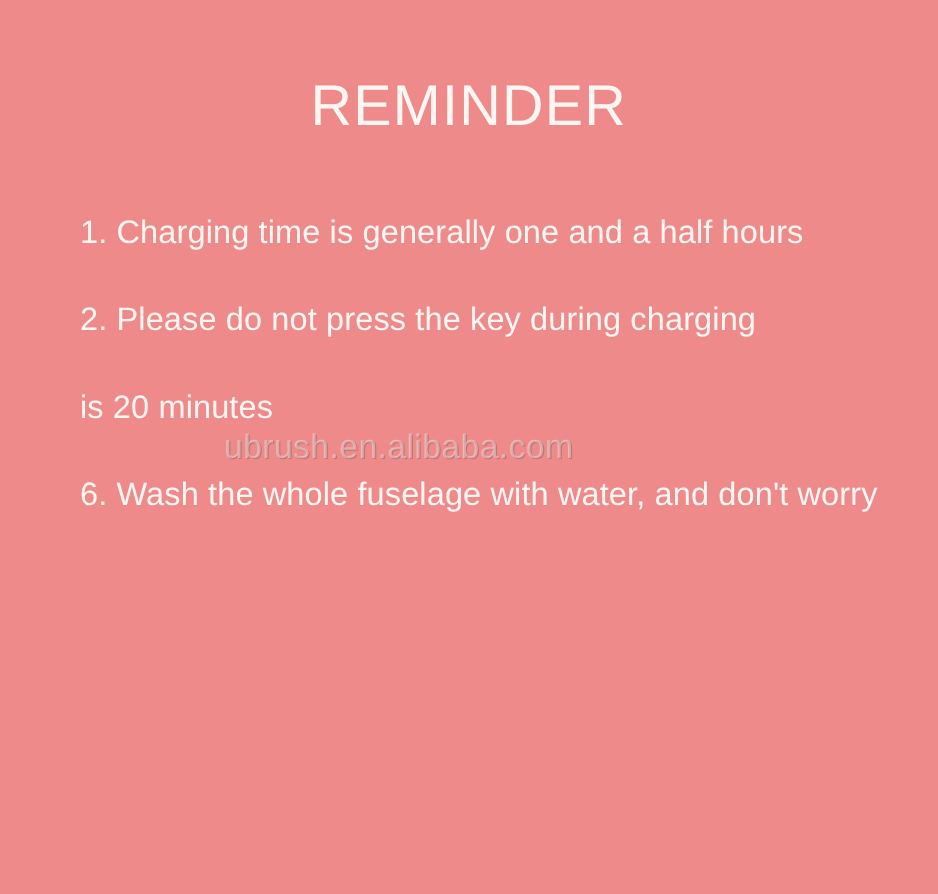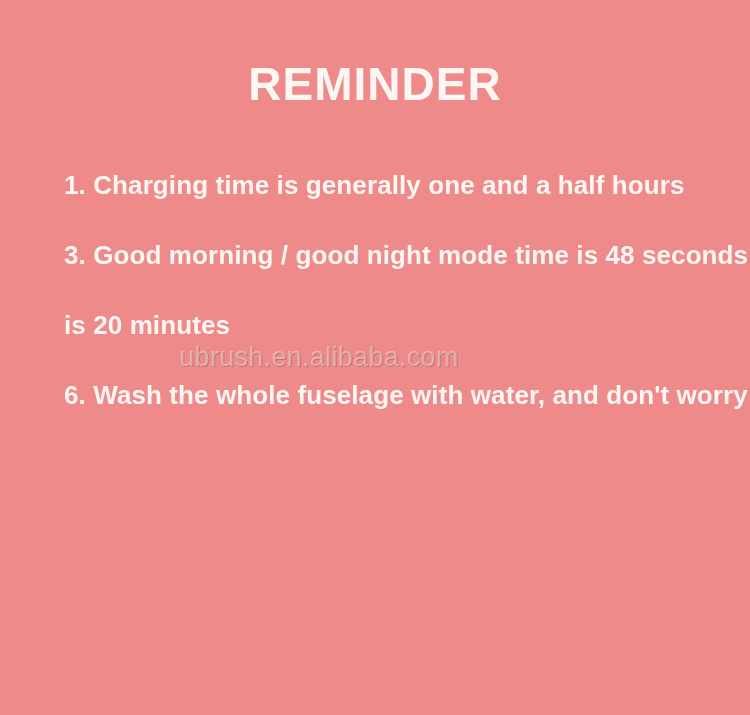--- a/index.html
+++ b/index.html
@@ -23,41 +23,41 @@
   }
 
   
   #title {
     position: absolute;
     left: 0;
     top: 56px;
     width: 750px;
     text-align: center;
     font-size: 46px;
-    font-weight: bold;
+    font-weight: normal;
     letter-spacing: 1px;
     color: #fdf6f3;
     line-height: 56px;
     white-space: nowrap;
     -webkit-font-smoothing: antialiased;
   }
 
   
   #list {
     position: absolute;
     left: 64px;
     top: 150px;
     width: 640px;
   }
 
   .reminder-line {
     height: 70px;
     line-height: 70px;
     font-size: 26px;
-    font-weight: bold;
+    font-weight: normal;
     color: #fdf6f3;
     white-space: nowrap;
     letter-spacing: 0.1px;
   }
 
   
   #watermark {
     position: absolute;
     left: 0;
     top: 341px;
@@ -76,20 +76,20 @@
 </style>
 </head>
 <body>
 
 <div id="poster">
 
   <div id="title">REMINDER</div>
 
   <div id="list">
     <div class="reminder-line">1. Charging time is generally one and a half hours</div>
-    <div class="reminder-line">3. Good morning / good night mode time is 48 seconds</div>
+    <div class="reminder-line">2. Please do not press the key during charging</div>
     <div class="reminder-line">is 20 minutes</div>
     <div class="reminder-line">6. Wash the whole fuselage with water, and don't worry</div>
   </div>
 
   <div id="watermark">ubrush.en.alibaba.com</div>
 
 </div>
 
 </body></html>

